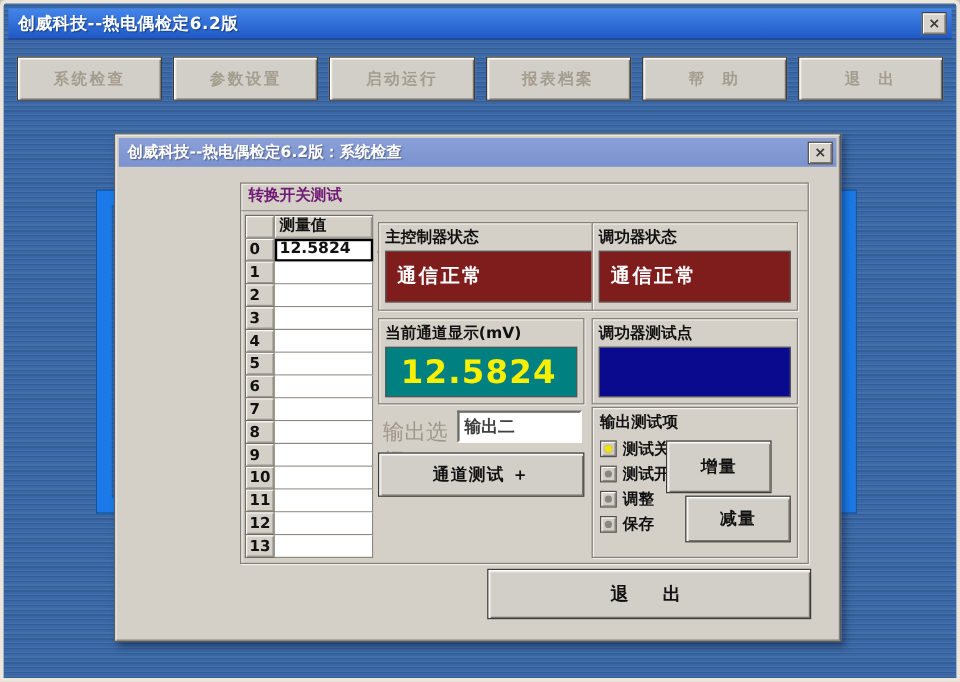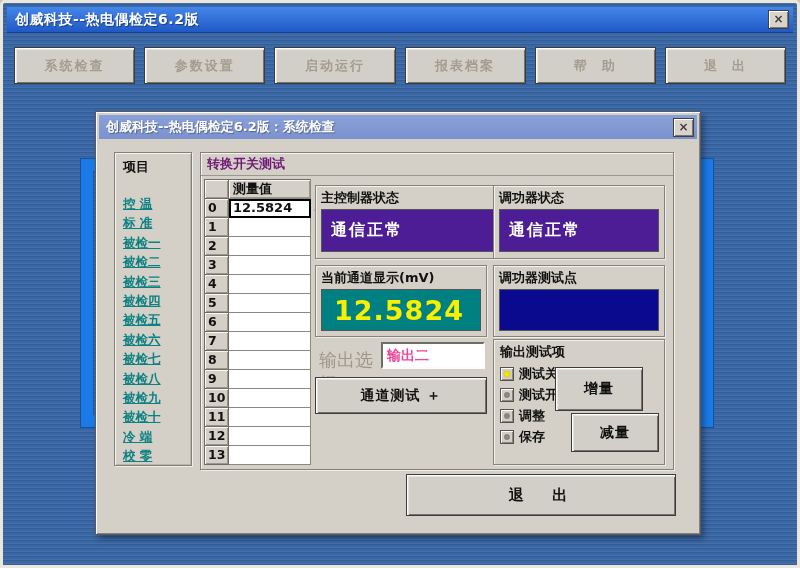--- a/index.html
+++ b/index.html
@@ -120,42 +120,42 @@
     border:1px solid #85827a;
     box-shadow:inset 1px 1px 0 #f4f2ec, 1px 1px 0 #eeece6;
     padding:3px 5px;
   }
   .panel-label { font-weight:bold; color:#111; font-size:13px; height:18px; }
   .status-box {
     margin-top:2px; height:43px; border:1px solid #555;
     display:flex; align-items:center; padding-left:9px;
     color:#fff; font-weight:bold; font-size:16px; letter-spacing:2px;
   }
-  .green { background:#4c1d95; }
+  .green { background:#7f1d1d; }
   .display-box {
     margin-top:2px; height:42px; border:1px solid #555;
     background:#008080; display:flex; align-items:center; padding-left:12px;
     color:#f8f000; font-weight:bold; font-size:27px; letter-spacing:1px;
   }
   .navy-box { margin-top:2px; height:42px; border:1px solid #555; background:#0a0a8e; }
 
   .p-main-ctrl  { left:114px; top:32px;  width:196px; height:74px; }
   .p-regulator  { left:292px; top:32px;  width:172px; height:74px; }
   .p-channel    { left:114px; top:112px; width:172px; height:72px; }
   .p-testpoint  { left:292px; top:112px; width:172px; height:72px; }
 
   
   .output-select-label {
     position:absolute; left:118px; top:195px; width:58px;
     color:#9f988a; font-weight:normal; font-size:18px;
   }
   .output-select-input {
     position:absolute; left:180px; top:189px; width:104px; height:27px;
     background:#fff; border:2px solid; border-color:#6f6c65 #fdfcfa #fdfcfa #6f6c65;
-    font-weight:bold; color:#ec4899; font-size:14px; padding:3px 0 0 4px;
+    font-weight:bold; color:#404040; font-size:14px; padding:3px 0 0 4px;
   }
 
   
   .push-btn {
     position:absolute; background:#d2cfc8;
     border:1px solid #3c3c3c;
     box-shadow:inset 1px 1px 0 #ffffff, inset 2px 2px 0 #e6e3dc, inset -1px -1px 0 #75726a;
     display:flex; align-items:center; justify-content:center;
     font-weight:bold; color:#111; font-size:14px; letter-spacing:1px; white-space:pre;
     cursor:default;
@@ -210,37 +210,20 @@
 
     <div class="accent-frame"></div>
 
     <div class="dialog">
 
       <div class="dialog-titlebar">
         <div class="dialog-title">创威科技--热电偶检定6.2版：系统检查</div>
         <div class="close-btn">×</div>
       </div>
 
-      <div class="project-panel">
-        <div class="project-header">项目</div>
-        <a class="project-link">控 温</a>
-        <a class="project-link">标 准</a>
-        <a class="project-link">被检一</a>
-        <a class="project-link">被检二</a>
-        <a class="project-link">被检三</a>
-        <a class="project-link">被检四</a>
-        <a class="project-link">被检五</a>
-        <a class="project-link">被检六</a>
-        <a class="project-link">被检七</a>
-        <a class="project-link">被检八</a>
-        <a class="project-link">被检九</a>
-        <a class="project-link">被检十</a>
-        <a class="project-link">冷 端</a>
-        <a class="project-link">校 零</a>
-      </div>
 
       <div class="switch-groupbox">
         <div class="switch-title">转换开关测试</div>
 
         <div class="meas-table">
           <div class="t-row header">
             <div class="cell-idx"></div>
             <div class="cell-val">测量值</div>
           </div>
           <div class="t-row current">

